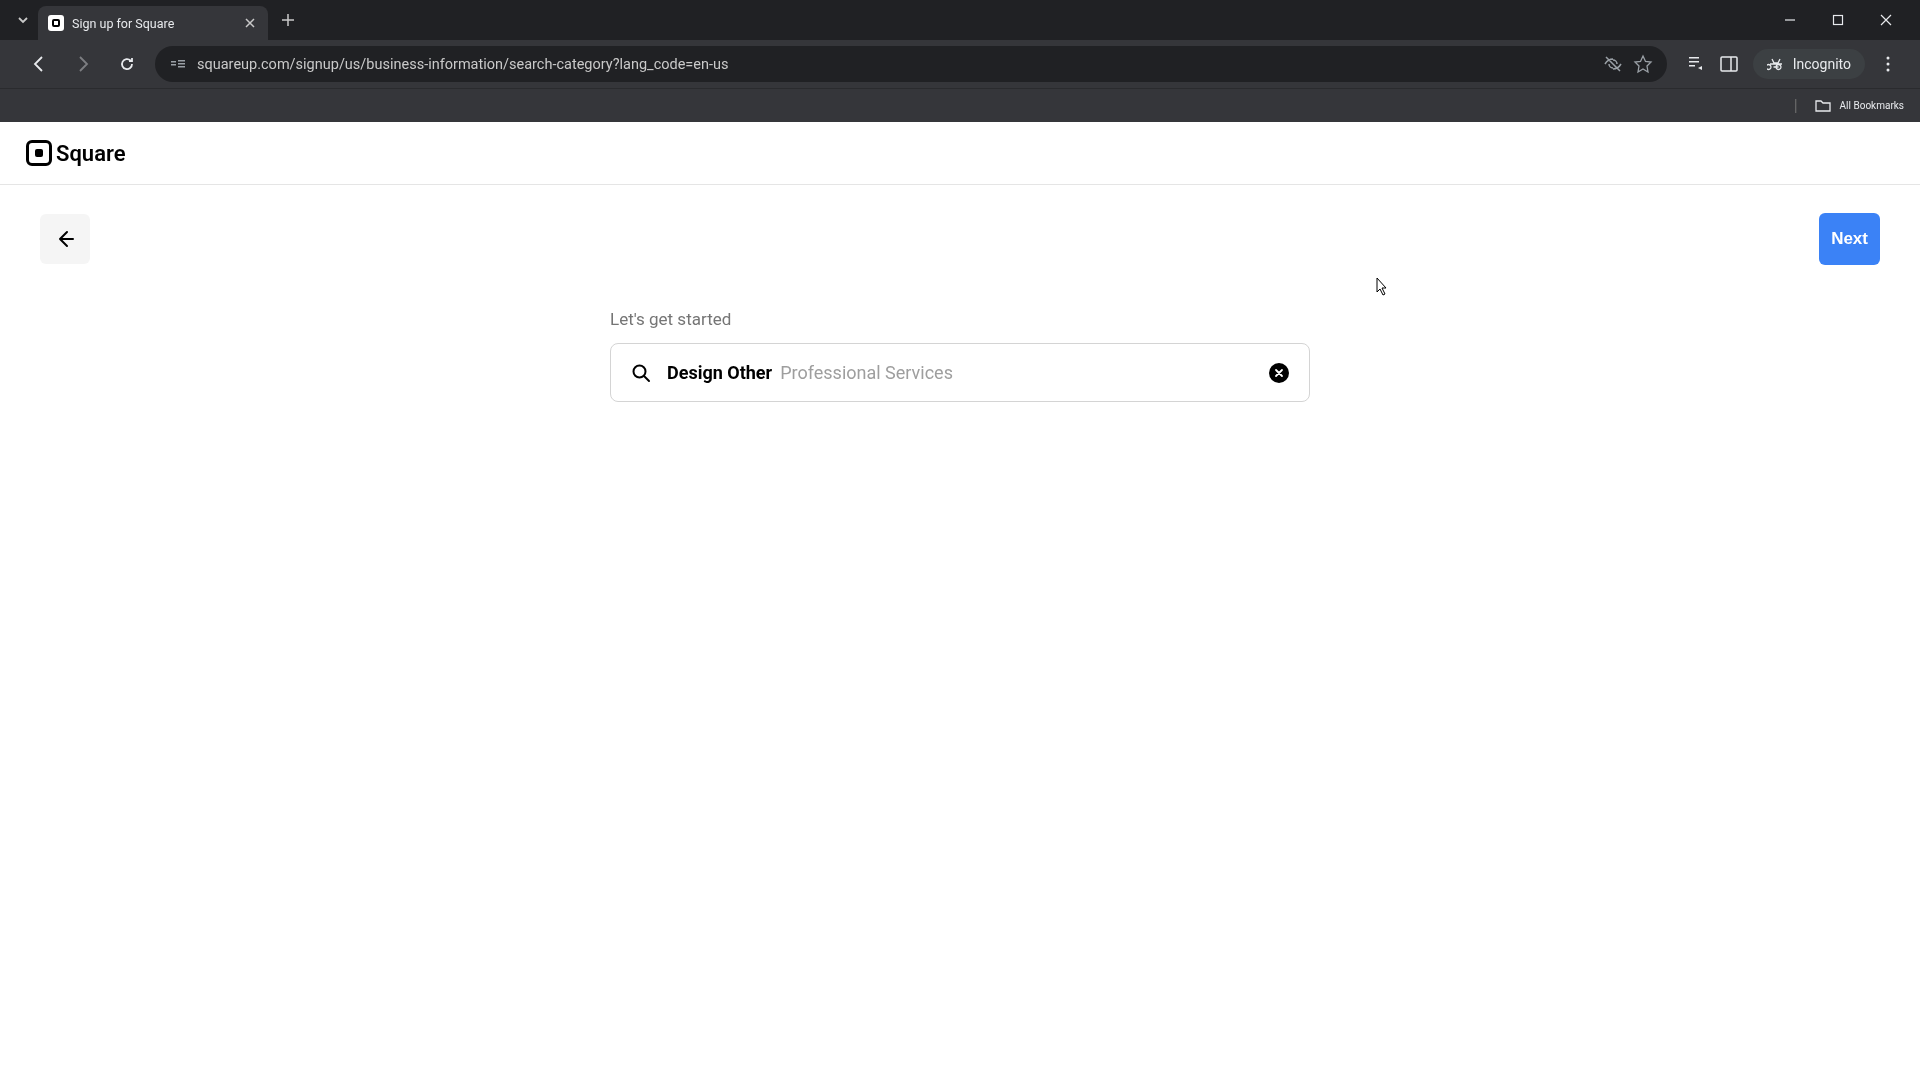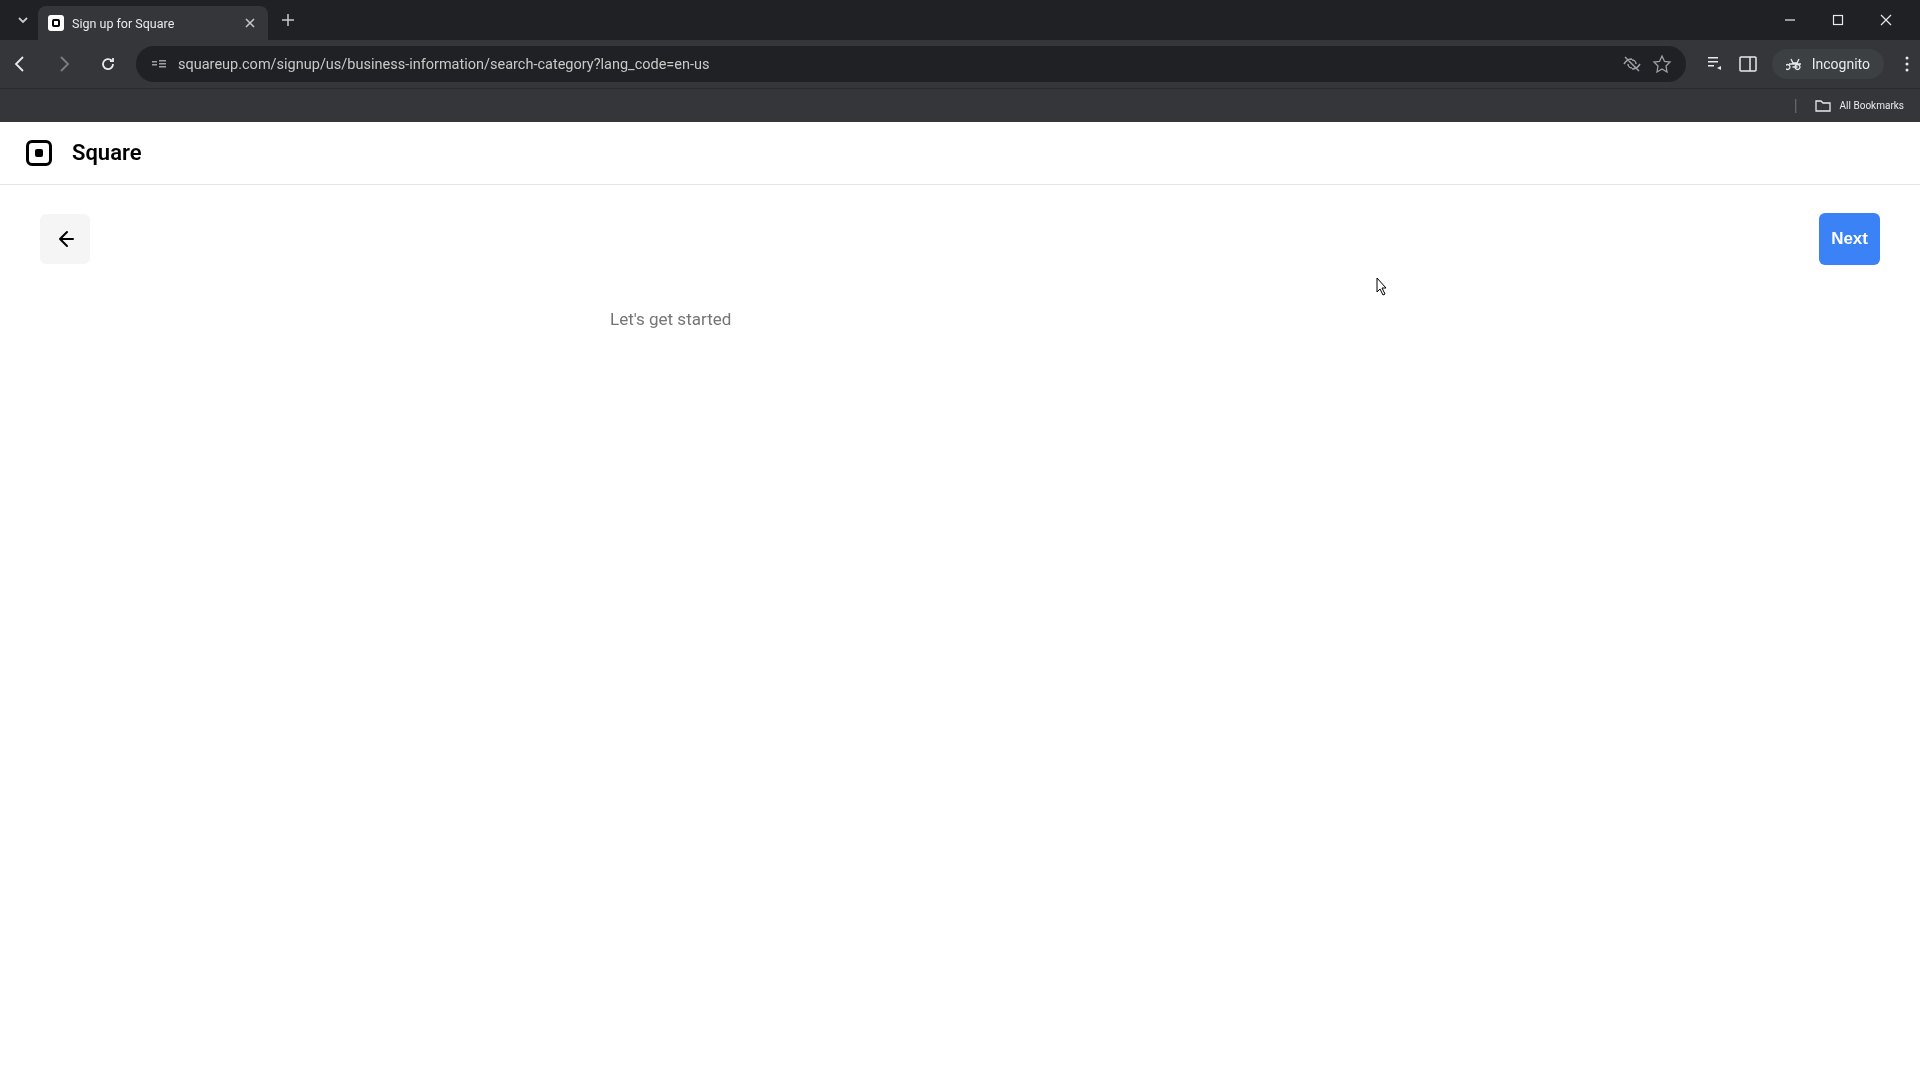--- a/index.html
+++ b/index.html
@@ -11,37 +11,37 @@
     .tab-dropdown { width: 30px; height: 30px; display: flex; align-items: center; justify-content: center; cursor: pointer; }
     .tab { background: #35363a; display: flex; align-items: center; gap: 8px; height: 34px; padding: 0 10px; border-radius: 8px 8px 0 0; min-width: 230px; margin-top: 6px; }
     .tab-favicon { width: 16px; height: 16px; background: #fff; border-radius: 3px; display: flex; align-items: center; justify-content: center; }
     .tab-favicon-inner { width: 8px; height: 8px; border: 2px solid #000; border-radius: 2px; }
     .tab-title { font-size: 12.5px; color: #e8eaed; flex: 1; }
     .tab-close { width: 16px; height: 16px; display: flex; align-items: center; justify-content: center; cursor: pointer; }
     .new-tab { width: 28px; height: 28px; display: flex; align-items: center; justify-content: center; cursor: pointer; margin-left: 6px; }
     .window-controls { margin-left: auto; display: flex; gap: 20px; padding-right: 12px; }
     .window-btn { width: 28px; height: 28px; display: flex; align-items: center; justify-content: center; cursor: pointer; }
     
-    .toolbar { display: flex; align-items: center; height: 48px; padding: 0 4px; gap: 12px; background: #35363a; }
+    .toolbar { display: flex; align-items: center; height: 48px; padding: 0 23px; gap: 12px; background: #35363a; }
     .nav-btn { width: 32px; height: 32px; display: flex; align-items: center; justify-content: center; cursor: pointer; border-radius: 50%; }
     .nav-btn.disabled { opacity: 0.4; }
     .address-bar { flex: 1; background: #202124; border-radius: 20px; height: 36px; display: flex; align-items: center; padding: 0 14px; gap: 10px; }
     .site-info { display: flex; align-items: center; gap: 4px; }
     .url-text { color: #c9c9c9; font-size: 14.5px; flex: 1; }
     .toolbar-icons { display: flex; align-items: center; gap: 14px; margin-left: 6px; }
     .incognito-badge { display: flex; align-items: center; gap: 8px; background: #3c4043; padding: 6px 14px; border-radius: 18px; color: #e8eaed; font-size: 14px; justify-content: space-between; }
     
     .bookmarks-bar { display: flex; justify-content: flex-end; align-items: center; height: 34px; padding: 0 16px; background: #35363a; border-top: 1px solid #2a2b2e; }
     .bookmarks-sep { color: #6b6b6b; margin-right: 16px; }
     .all-bookmarks { display: flex; align-items: center; gap: 8px; color: #e8eaed; font-size: 10px; cursor: pointer; }
     
     
     .page { background: #fff; }
     .page-header { display: flex; align-items: center; padding: 18px 26px; border-bottom: 1px solid #e5e5e5; }
-    .square-logo { display: flex; gap: 20px; }
+    .square-logo { display: flex; align-items: center; gap: 4px; }
     .square-logo-mark { width: 26px; height: 26px; border: 3px solid #000; border-radius: 6px; display: flex; align-items: center; justify-content: center; }
     .square-logo-inner { width: 8px; height: 8px; background: #000; border-radius: 2px; }
     .square-logo-text { font-size: 22px; font-weight: 600; color: #000; }
     
     .page-nav { display: flex; align-items: center; justify-content: space-between; padding: 28px 40px 14px 40px; }
     .back-btn { width: 50px; height: 50px; background: #f5f5f5; border-radius: 6px; display: flex; align-items: center; justify-content: center; cursor: pointer; }
     .next-btn { background: #3b82f6; color: #fff; border: none; padding: 16px 12px; border-radius: 6px; font-size: 17px; font-weight: 600; cursor: pointer; }
     
     .content { max-width: 740px; margin: 30px auto 0; padding: 0 20px; }
     .eyebrow { color: #757575; font-size: 17px; margin-bottom: 14px; }
@@ -199,20 +199,37 @@
       <svg width="22" height="22" viewBox="0 0 22 22">
           <path d="M13 4 L6 11 L13 18 M6 11 L19 11" stroke="#000" stroke-width="2" fill="none" stroke-linecap="round" stroke-linejoin="round"></path>
         </svg>
     </div>
     <button class="next-btn">Next</button>
   </div>
 
   <div class="content">
     <div class="eyebrow">Let's get started</div>
 
+    <div class="search-field">
+      <div class="search-icon-wrap">
+        <svg width="20" height="20" viewBox="0 0 20 20">
+            <circle cx="8.5" cy="8.5" r="6" stroke="#000" stroke-width="2" fill="none"></circle>
+            <line x1="13" y1="13" x2="18" y2="18" stroke="#000" stroke-width="2" stroke-linecap="round"></line>
+          </svg>
+      </div>
+      <div class="search-content">
+        <span class="search-value">Design Other</span>
+        <span class="search-category">Professional Services</span>
+      </div>
+      <div class="clear-btn">
+        <svg width="10" height="10" viewBox="0 0 10 10">
+            <path d="M2 2 L8 8 M8 2 L2 8" stroke="#fff" stroke-width="1.8" stroke-linecap="round"></path>
+          </svg>
+      </div>
+    </div>
   </div>
 </div>
 
 <div class="cursor">
   <svg width="20" height="24" viewBox="0 0 20 24">
       <path d="M7 2 L7 16 L10 13 L13 19 L15 18 L12 12 L16 12 Z" fill="#fff" stroke="#000" stroke-width="1"></path>
     </svg>
 </div>
 
 </body></html>

